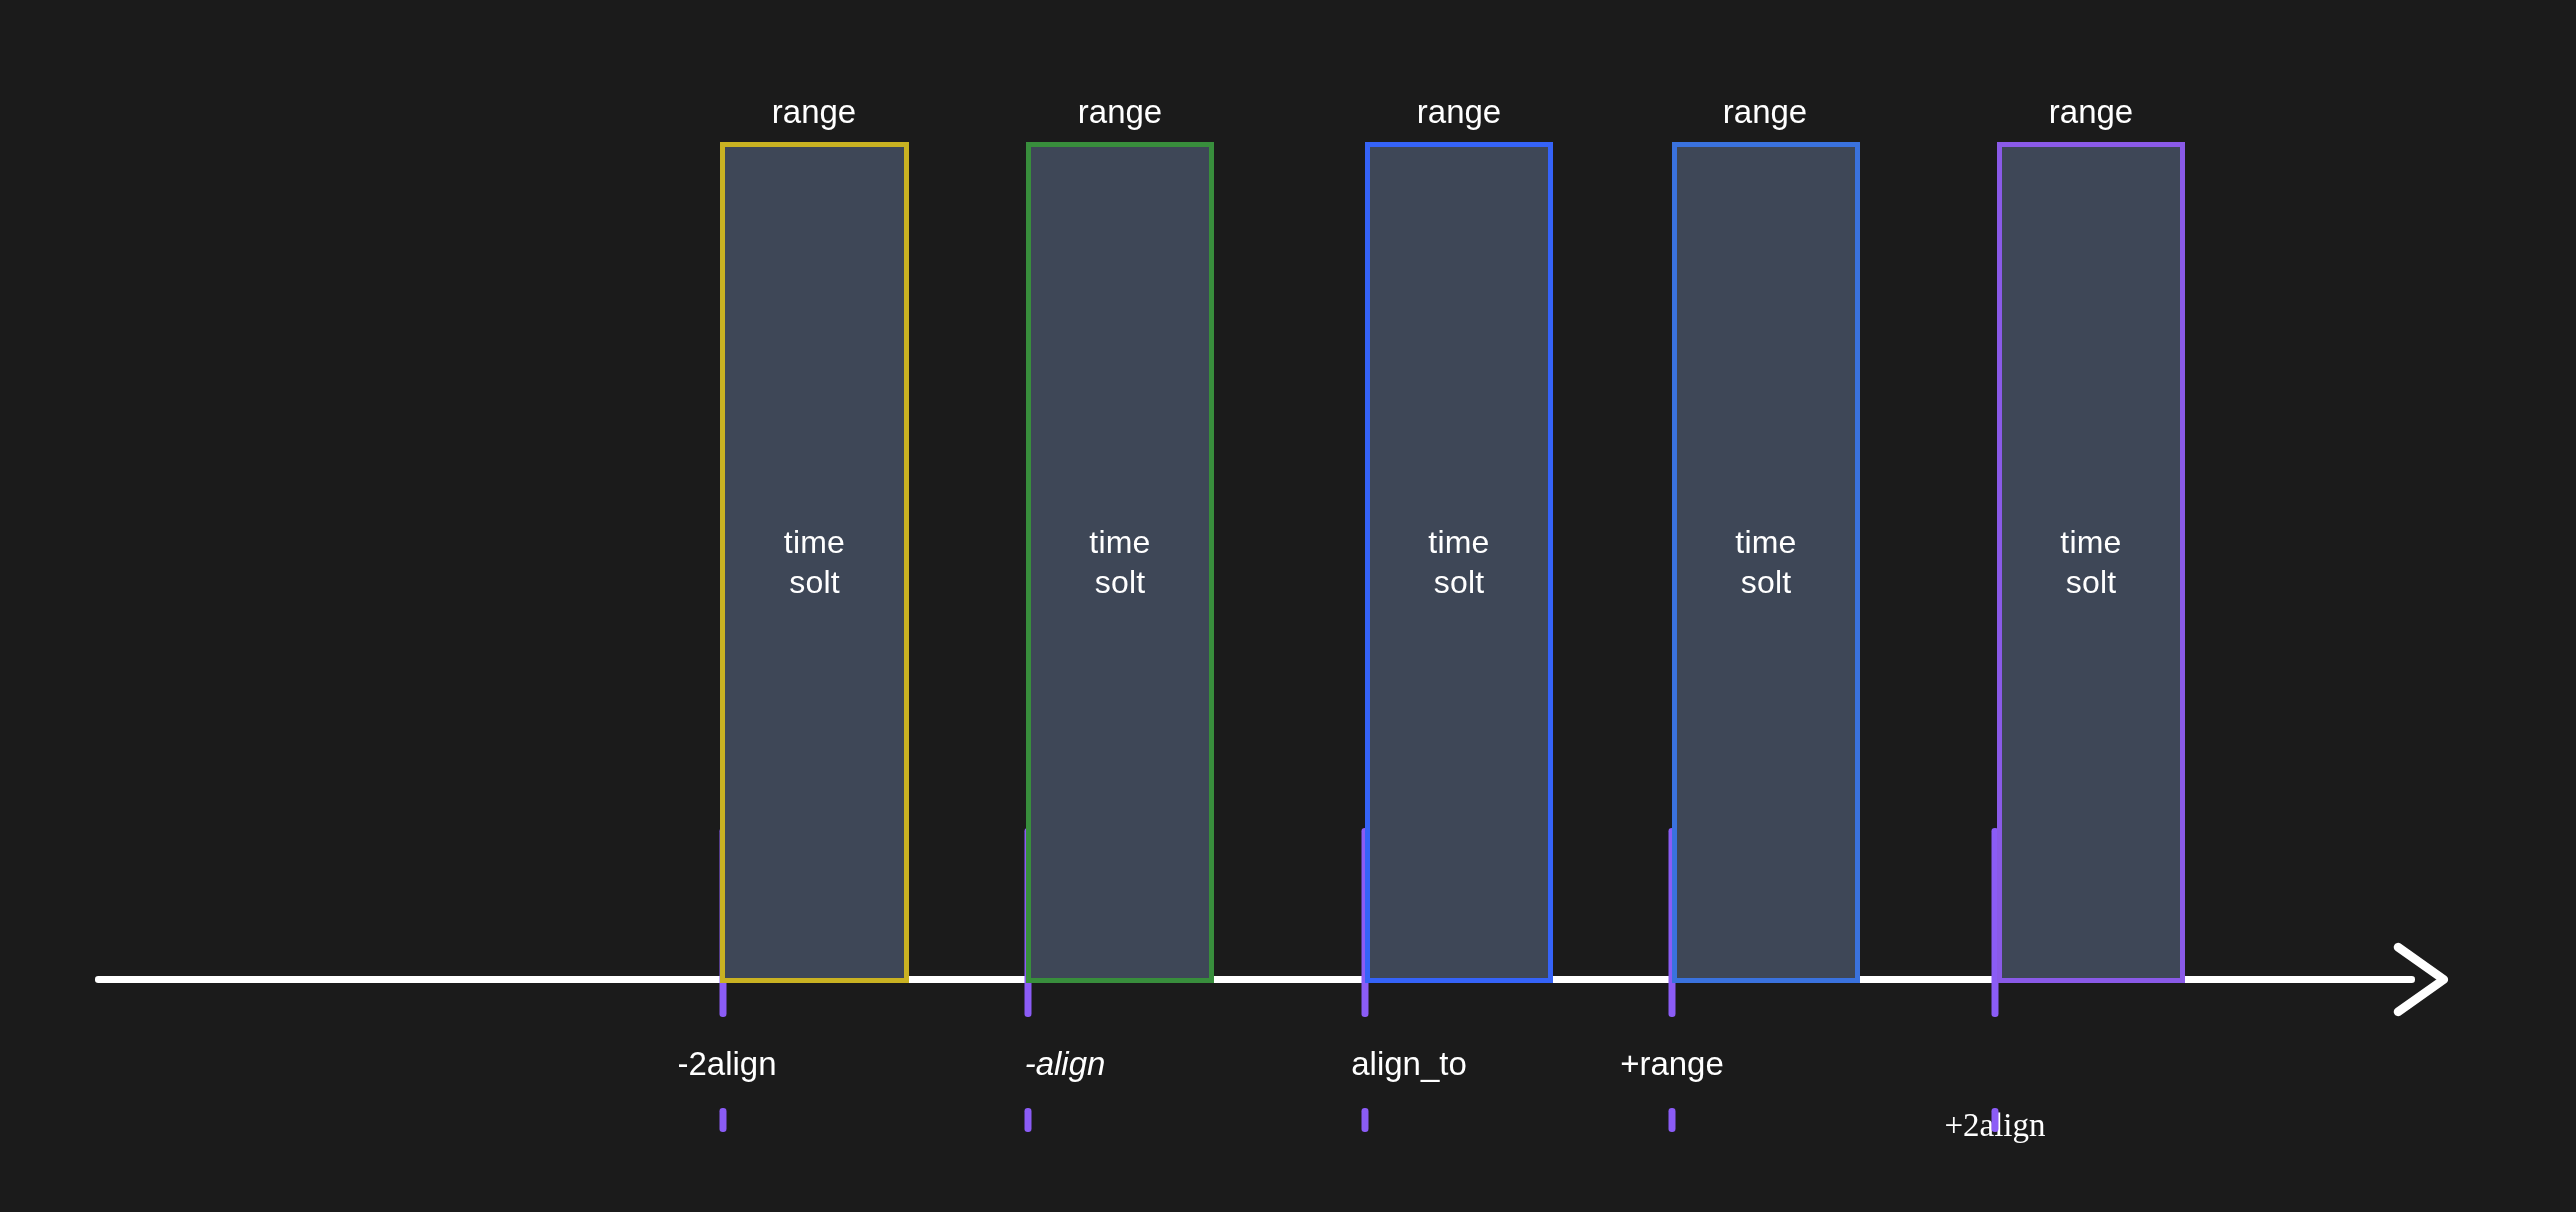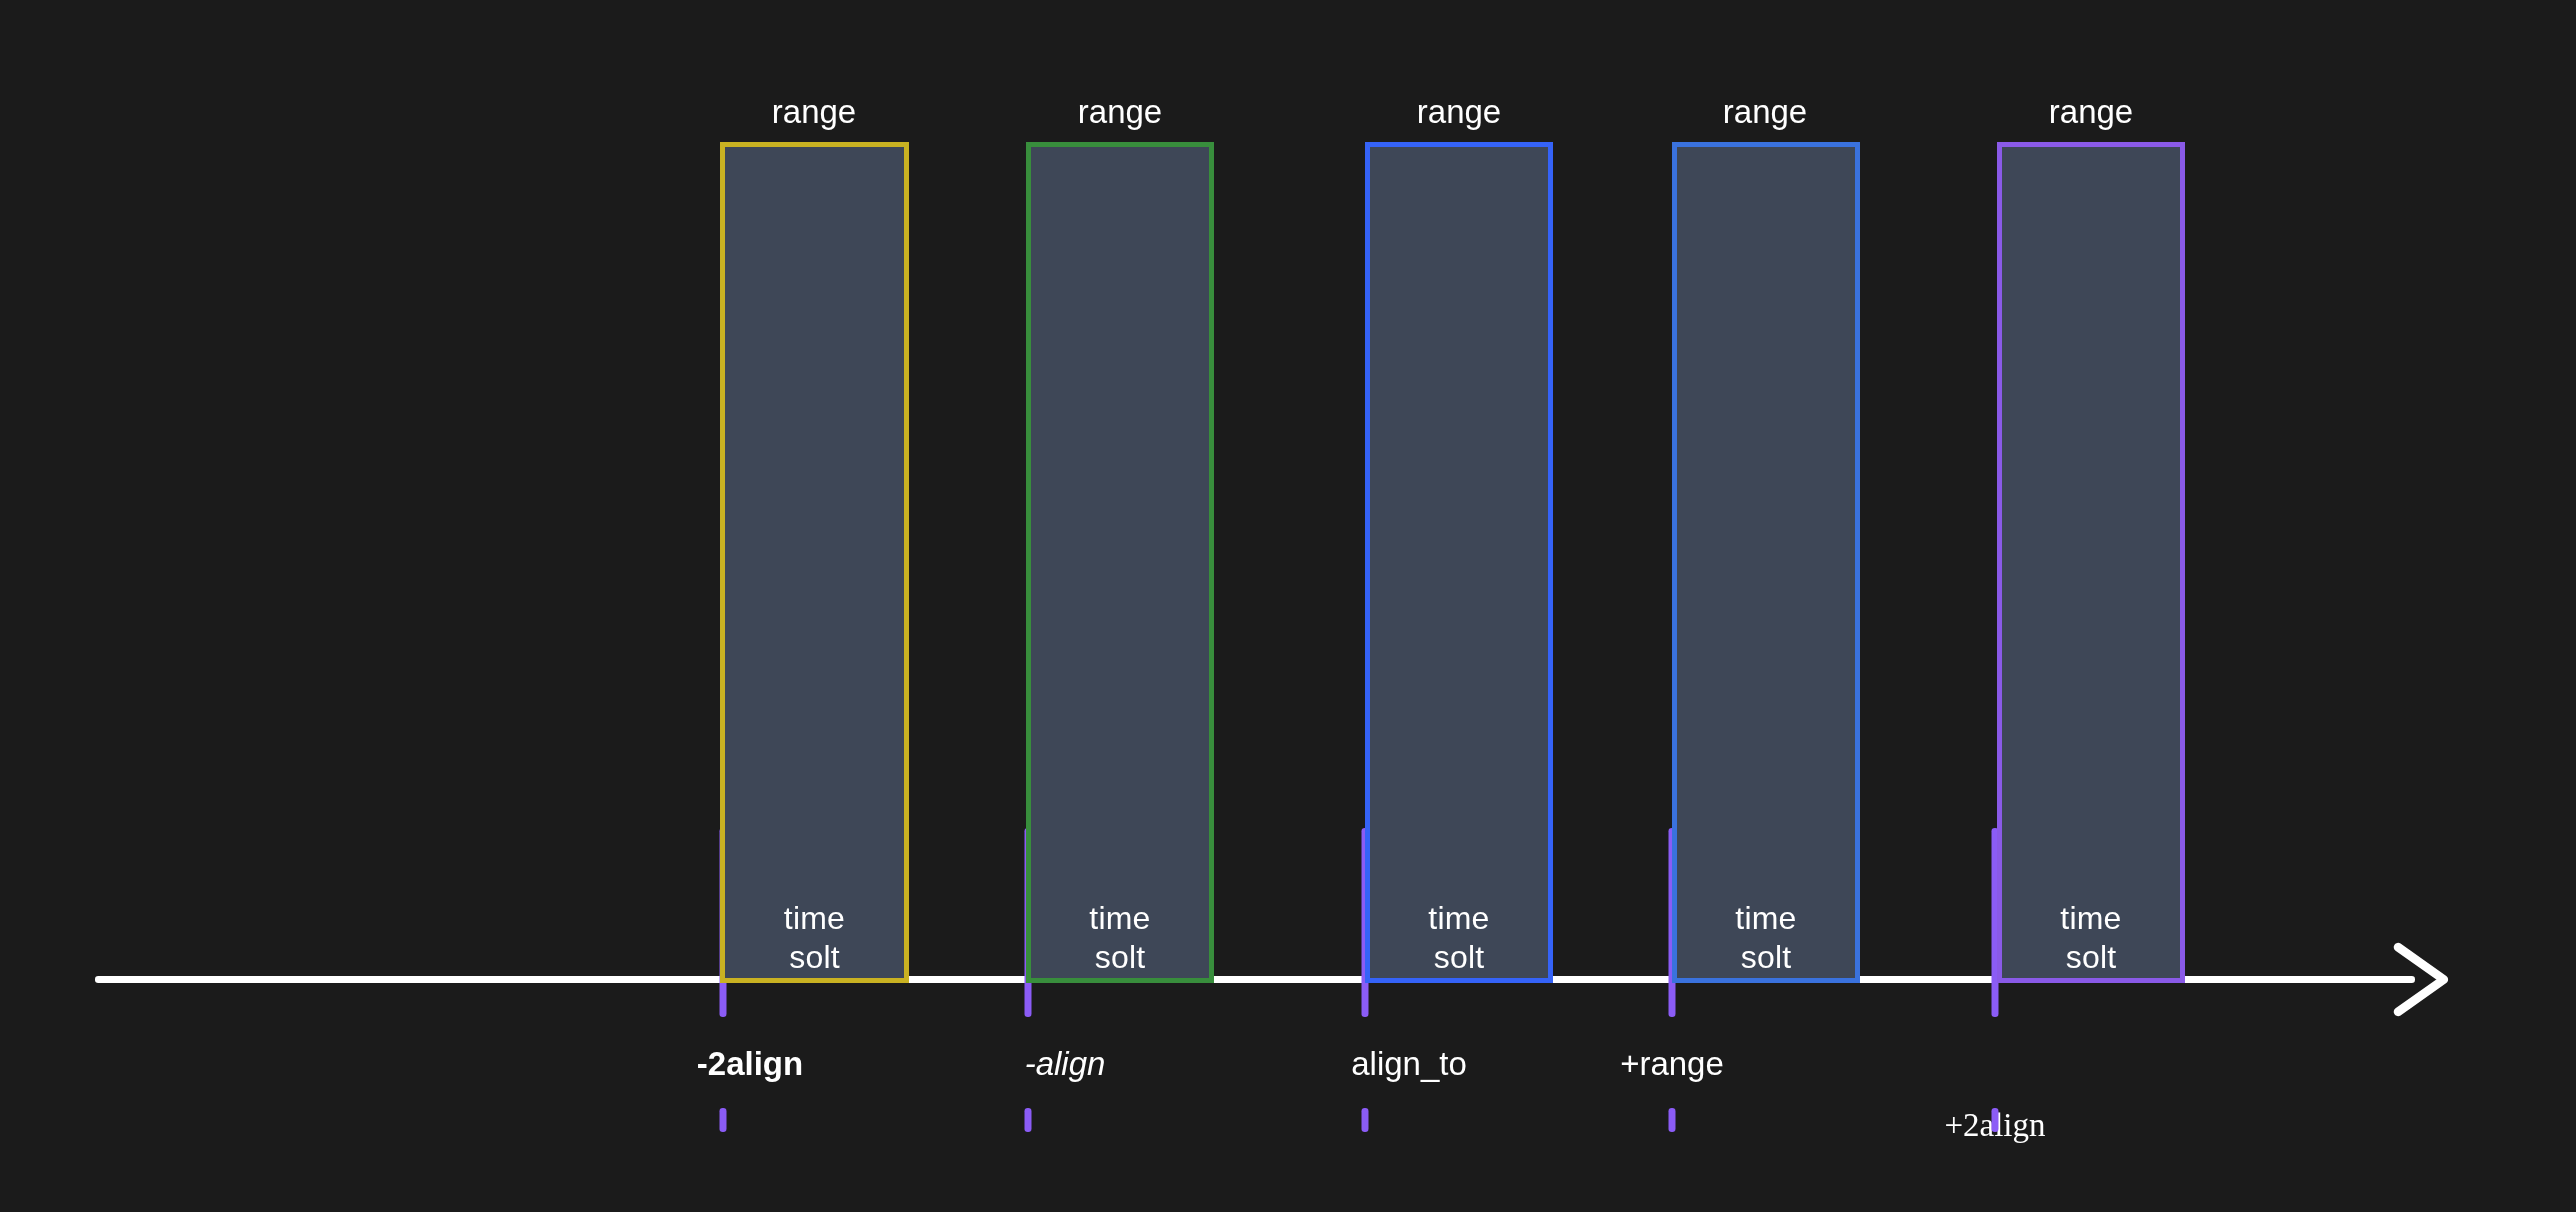--- a/index.html
+++ b/index.html
@@ -33,21 +33,21 @@
   }
 
   
   .slot-box {
     position: absolute;
     box-sizing: border-box;
     background: #3e4757;
     border-style: solid;
     border-width: 5.5px;
     display: flex;
-    align-items: flex-end;
+    align-items: center;
     justify-content: center;
   }
   .slot-text {
     color: #ffffff;
     font-size: 32px;
     line-height: 1.24;
     text-align: center;
     white-space: pre-line;
     letter-spacing: 0.2px;
     user-select: none;
@@ -103,21 +103,21 @@
     <polyline id="axis-head-path" points="14,14 72,55 14,96" fill="none" stroke="#ffffff" stroke-width="11" stroke-linecap="round" stroke-linejoin="round"></polyline>
   </svg>
 
   <div id="slot-layer">
       <div class="range-label" style="left: 814px; top: 95px;">range</div>
       <div class="tick-main" style="left: 723px; top: 828px; height: 189px; background: rgb(139, 92, 246);"></div>
       <div class="slot-box" style="left: 720px; top: 142px; width: 189px; height: 841px; border-color: rgb(201, 178, 34);">
         <div class="slot-text">time
 solt</div>
       </div>
-      <div class="tick-label" style="left: 750px; top: 1047px; font-weight: bold;">-2align</div>
+      <div class="tick-label" style="left: 727px; top: 1047px;">-2align</div>
       <div class="tick-dash" style="left: 723px; top: 1108px; background: rgb(139, 92, 246);"></div>
       <div class="range-label" style="left: 1120px; top: 95px;">range</div>
       <div class="tick-main" style="left: 1028px; top: 828px; height: 189px; background: rgb(139, 92, 246);"></div>
       <div class="slot-box" style="left: 1026px; top: 142px; width: 188px; height: 841px; border-color: rgb(56, 142, 60);">
         <div class="slot-text">time
 solt</div>
       </div>
       <div class="tick-label" style="left: 1065px; top: 1047px; font-style: italic;">-align</div>
       <div class="tick-dash" style="left: 1028px; top: 1108px; background: rgb(139, 92, 246);"></div>
       <div class="range-label" style="left: 1459px; top: 95px;">range</div>

